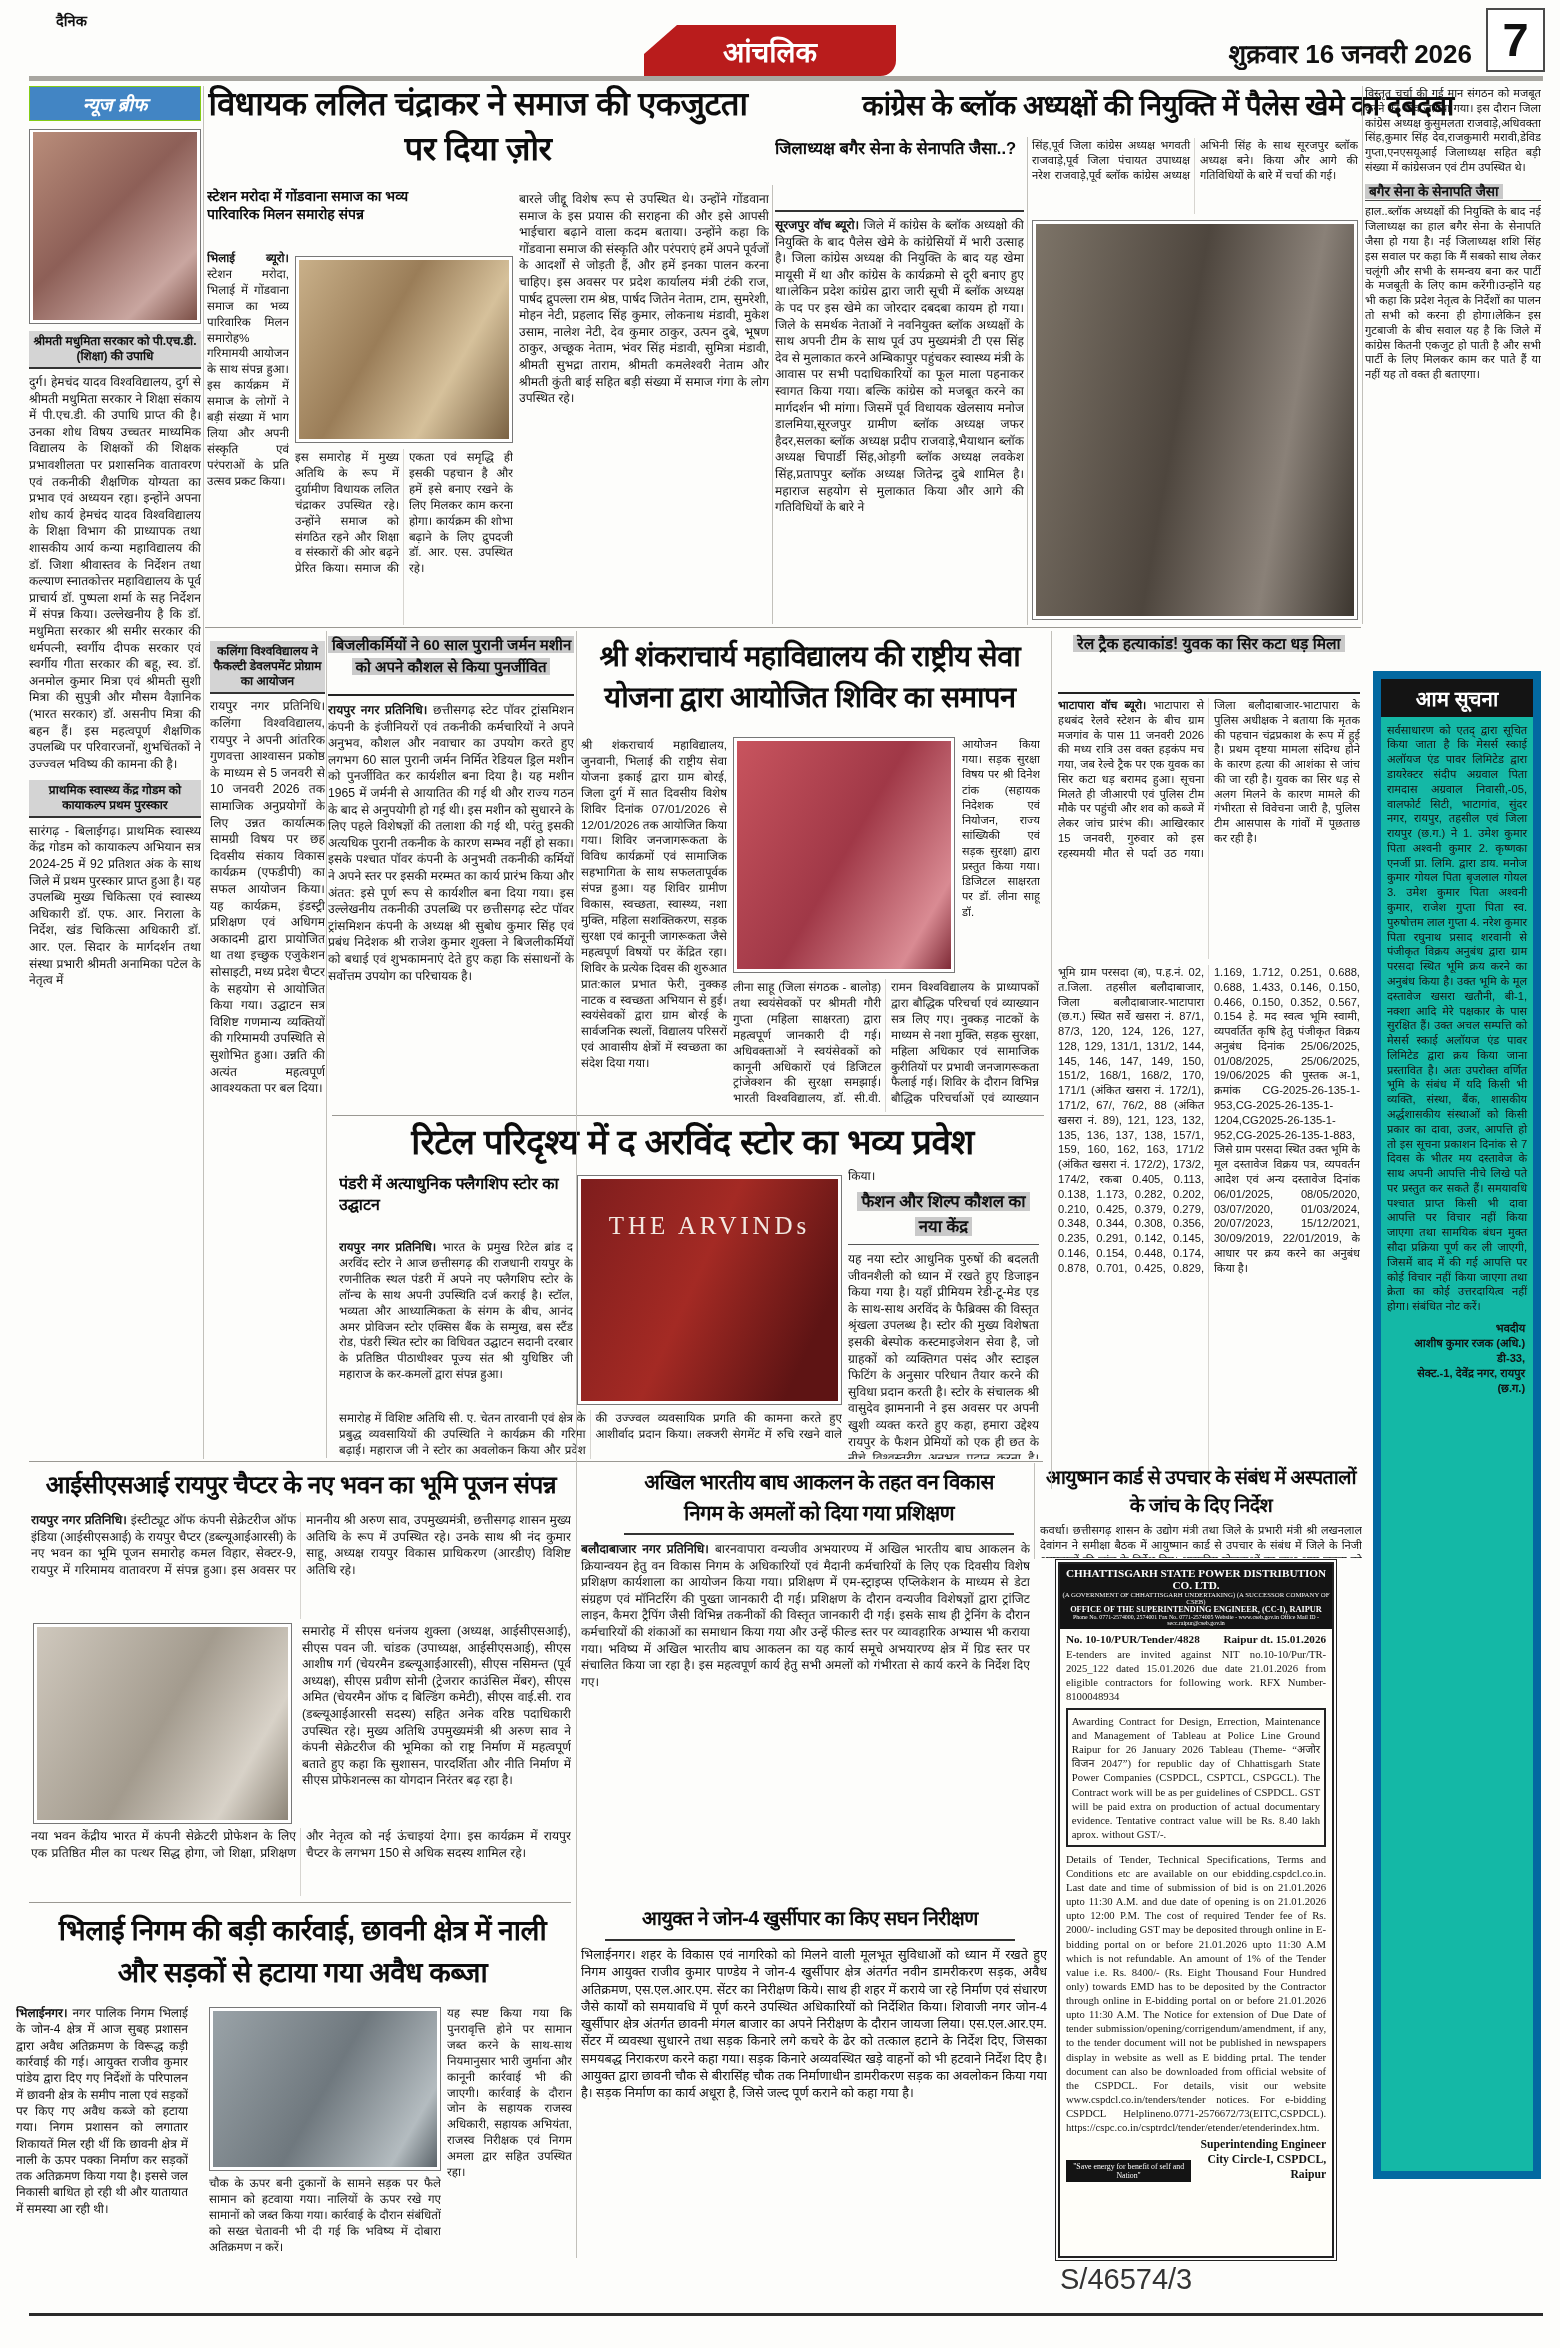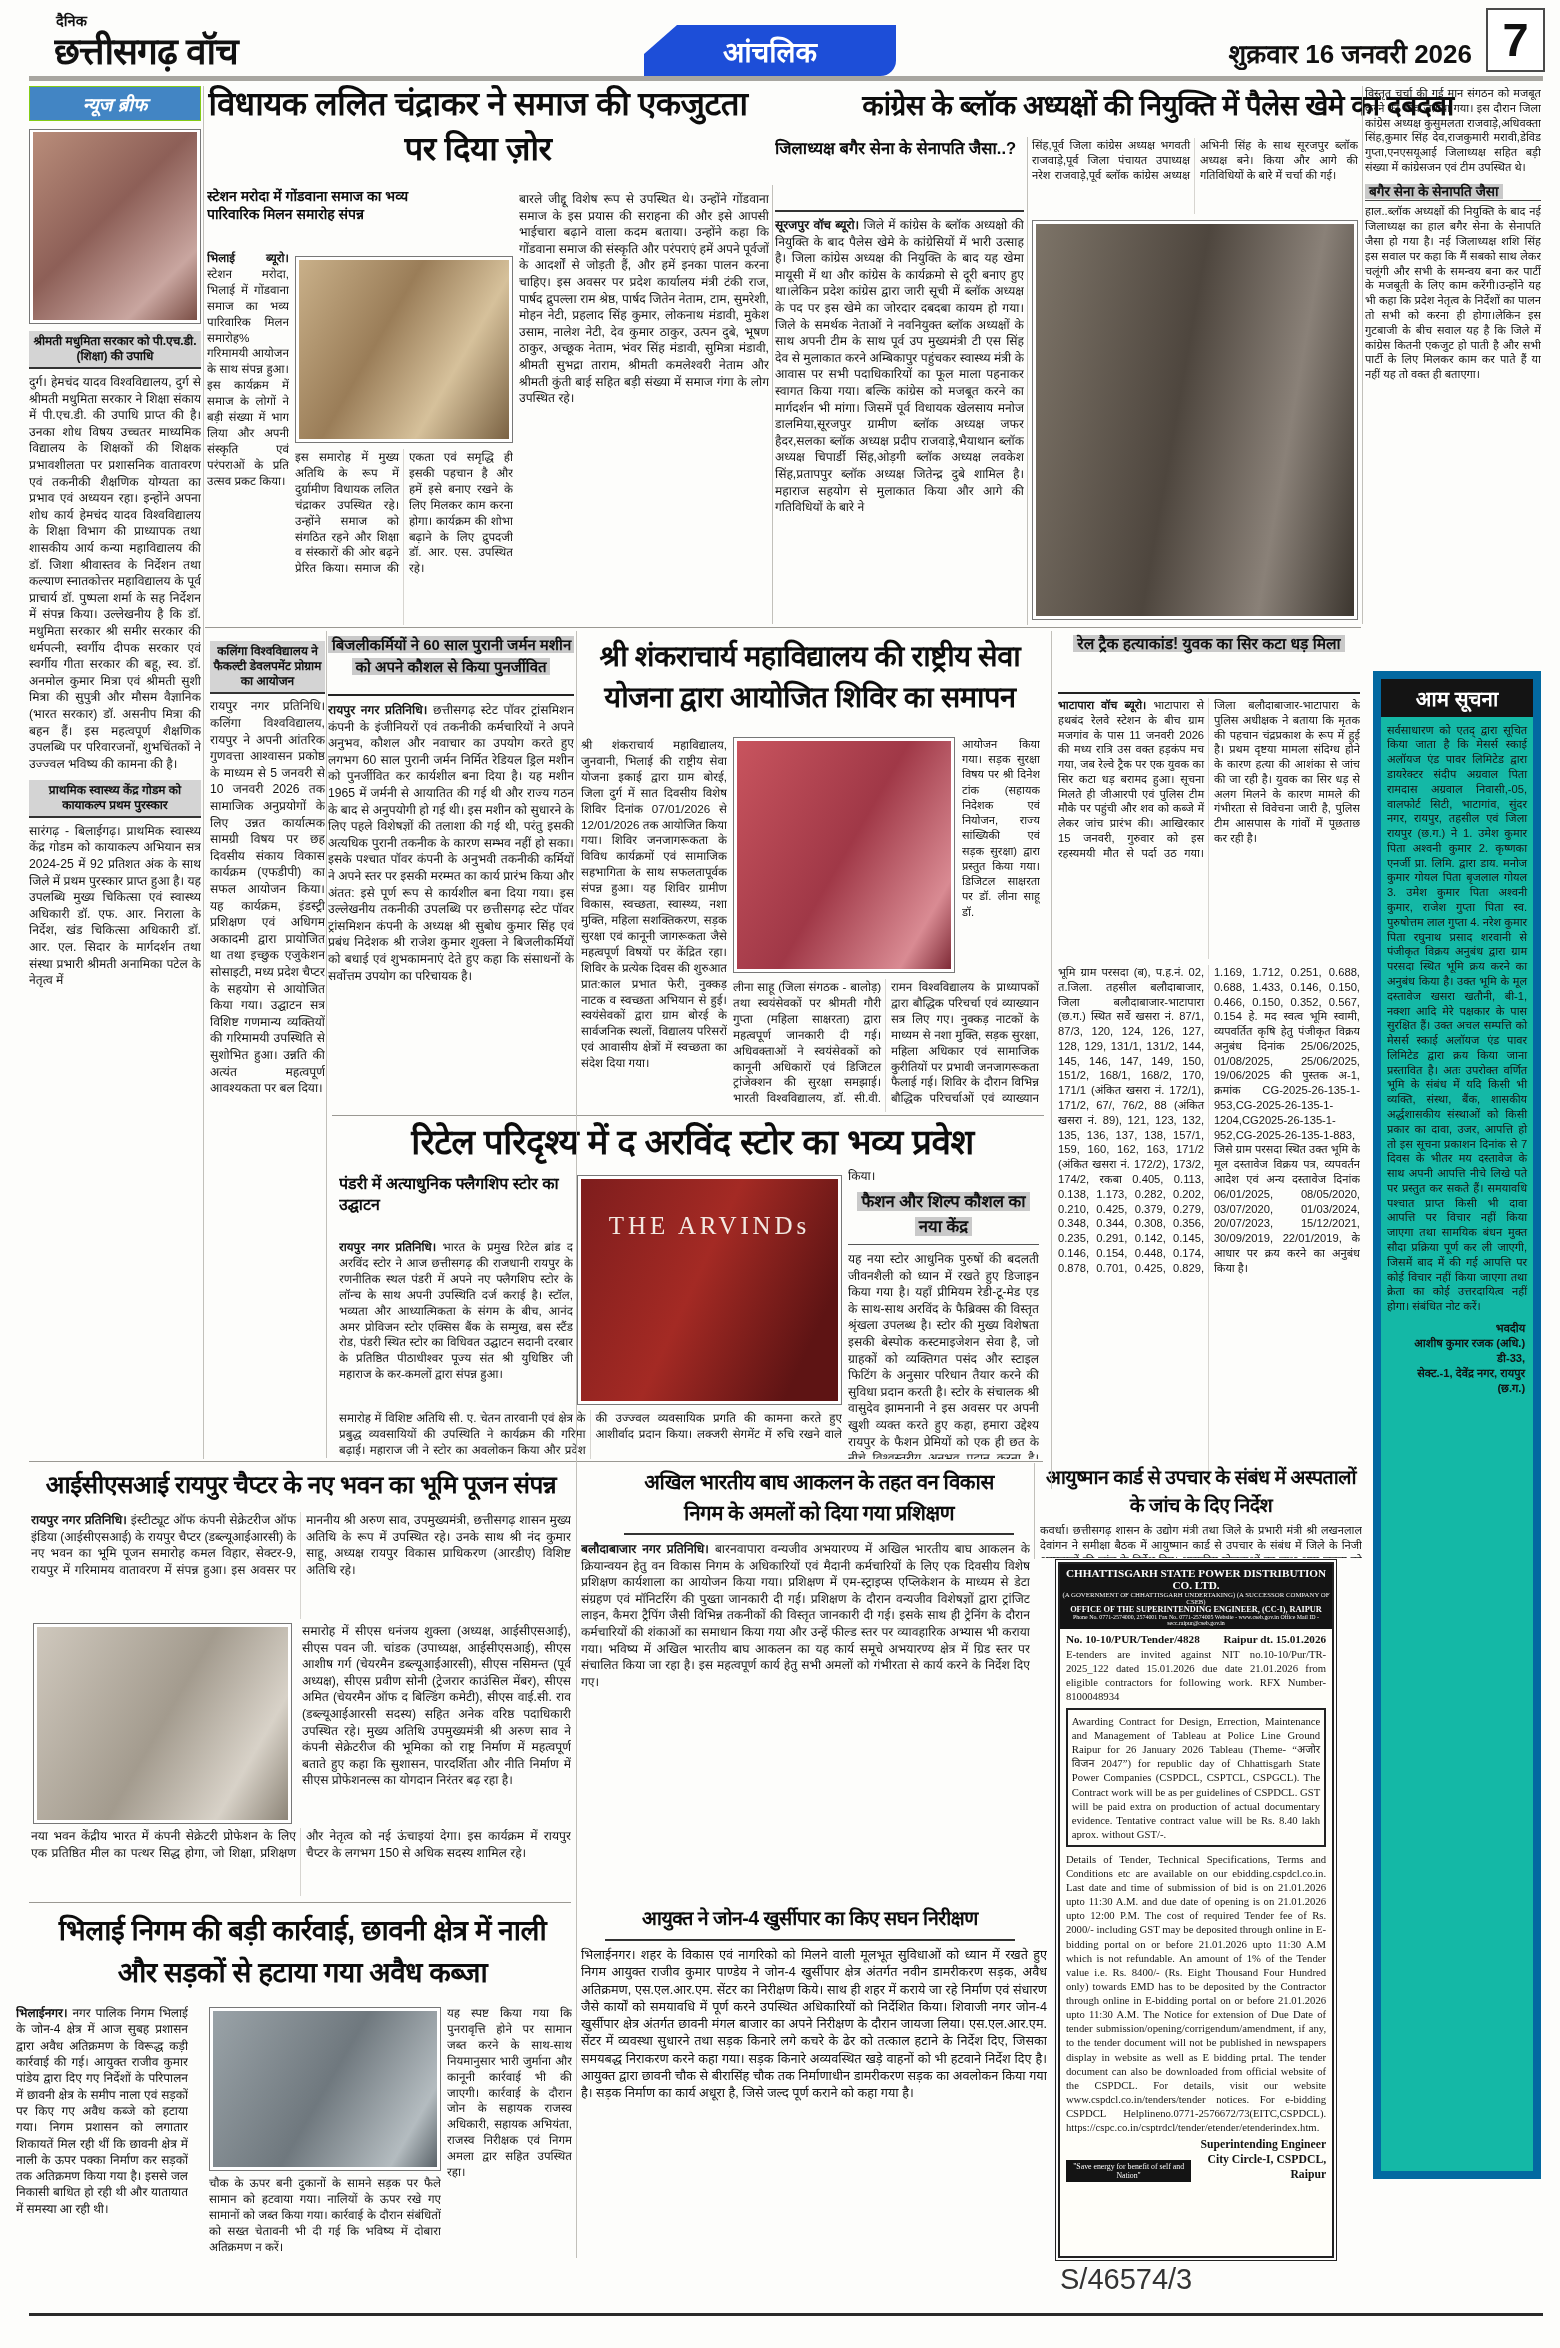--- a/index.html
+++ b/index.html
@@ -22,23 +22,22 @@
   .sub-head{font-weight:800;font-size:15.6px;line-height:1.3;color:#0d0d0d;}
   .notice-box{border:8px solid #0369a1;background:#14b8a6;}
   .black-band{background:#141414;color:#fff;text-align:center;}
   .tender{font-family:"Liberation Serif","DejaVu Serif",serif;}
 </style>
 </head>
 <body>
 
 <div class="abs" style="left:54px;top:9.8px;width:351px;height:64px;">
   <div style="font-size:14.6px;font-weight:800;margin-left:2px;">दैनिक</div>
-  <div style="font-size:37px;font-weight:800;letter-spacing:-1px;margin-top:-5.9px;">छत्तीसगढ़ वॉच</div>
-</div>
-<div class="abs" style="left:644px;top:25px;width:252px;height:51px;background:#1d4ed8;color:#fff;
+</div>
+<div class="abs" style="left:644px;top:25px;width:252px;height:51px;background:#b91c1c;color:#fff;
             display:flex;align-items:center;justify-content:center;font-size:28px;font-weight:800;
             clip-path:polygon(33px 0,100% 0,100% 100%,0 100%,0 29px);border-radius:0 0 15.6px 0;">
   <span>आंचलिक</span>
 </div>
 <div class="abs" style="left:1092px;top:35px;width:380px;height:35px;font-size:26px;font-weight:800;text-align:right;">शुक्रवार 16 जनवरी 2026</div>
 <div class="abs" style="left:1486px;top:7.8px;width:55px;height:60px;border:2.9px solid #4a4a4a;background:#fff;
             display:flex;align-items:center;justify-content:center;">
   <span style="font-size:47px;font-weight:800;">7</span>
 </div>
 <div class="abs" style="left:29px;top:76px;width:1514px;height:4.9px;background:#a8a6a0;"></div>

